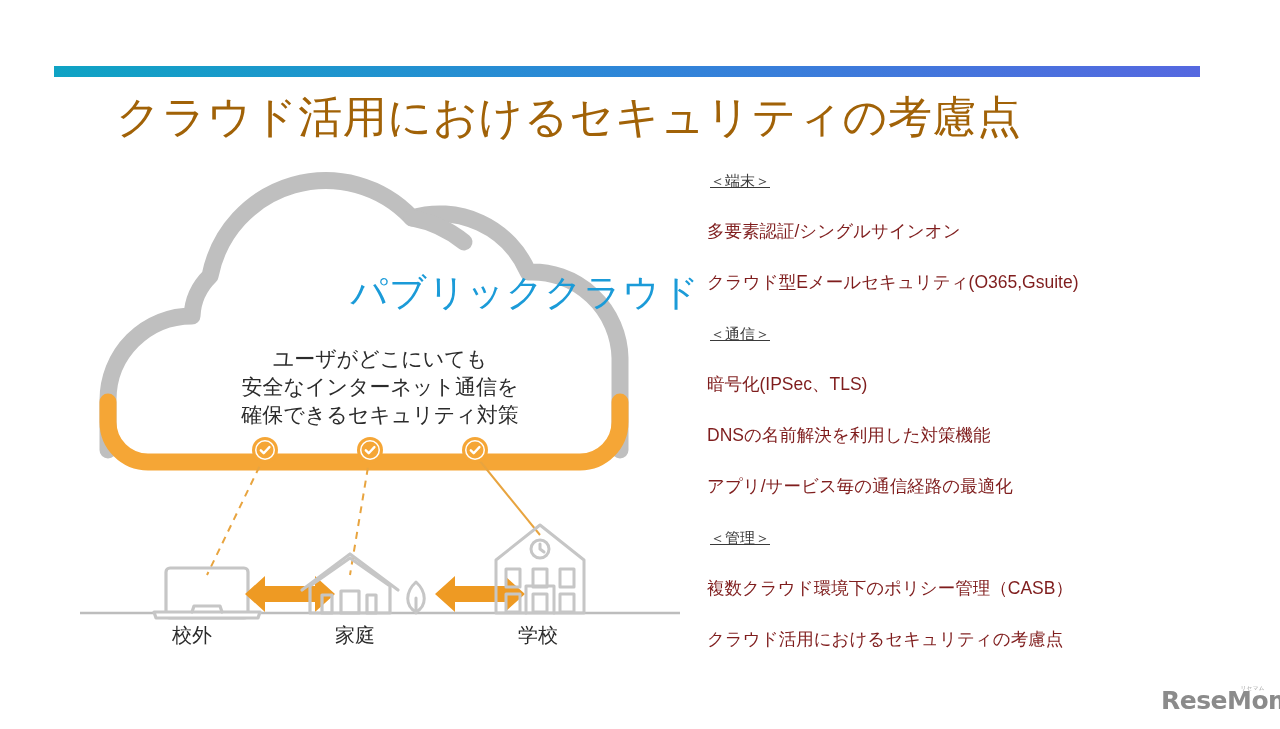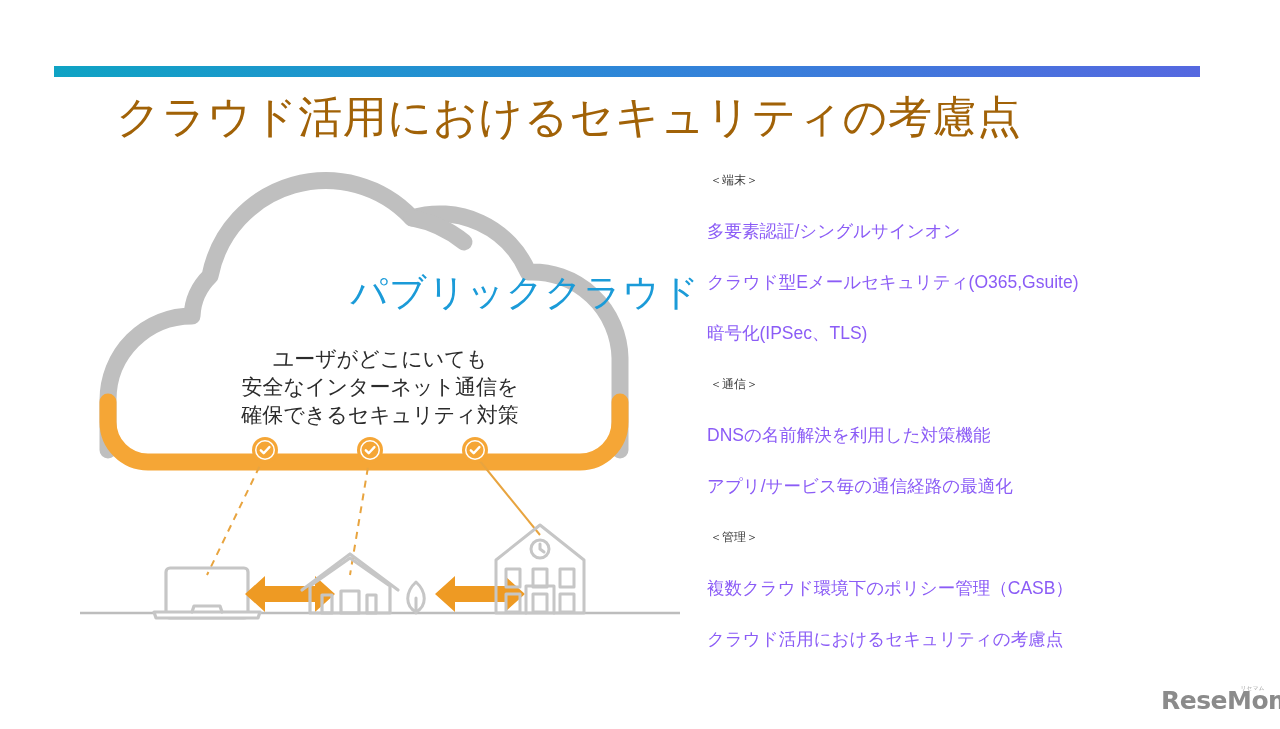--- a/index.html
+++ b/index.html
@@ -23,24 +23,24 @@
     color:#a16207;letter-spacing:0.5px;
     white-space:nowrap;
   }
 
   
   .bullets{
     position:absolute;left:707px;top:155px;width:470px;
   }
   .bullet-line{
     height:51px;line-height:51px;
-    color:#8b5cf6;font-size:17.5px;white-space:nowrap;
+    color:#7f1d1d;font-size:17.5px;white-space:nowrap;
   }
   .bullet-line.section{
-    font-size:12px;color:#3a3a3a;padding-left:3px;
+    font-size:15px;color:#3a3a3a;padding-left:3px;text-decoration:underline;
   }
 
   
   .diagram{position:absolute;left:60px;top:150px;width:640px;height:520px;}
   .diagram svg{display:block;}
 
   .cloud-title{
     position:absolute;left:0;top:118px;width:640px;text-align:right;
     font-size:37px;color:#1B9BD8;letter-spacing:1px;
     pointer-events:none;
@@ -190,28 +190,33 @@
     </svg>
 
     <div class="cloud-title">パブリッククラウド</div>
 
     <div class="cloud-sub">
       <div>ユーザがどこにいても</div>
       <div>安全なインターネット通信を</div>
       <div>確保できるセキュリティ対策</div>
     </div>
 
+    <div class="loc-labels">
+      <div class="loc-label l0">校外</div>
+      <div class="loc-label l1">家庭</div>
+      <div class="loc-label l2">学校</div>
+    </div>
   </div>
 
   <div class="bullets">
     <div class="bullet-line section">＜端末＞</div>
     <div class="bullet-line">多要素認証/シングルサインオン</div>
     <div class="bullet-line">クラウド型Eメールセキュリティ(O365,Gsuite)</div>
+    <div class="bullet-line section">＜通信＞</div>
     <div class="bullet-line">暗号化(IPSec、TLS)</div>
-    <div class="bullet-line section">＜通信＞</div>
     <div class="bullet-line">DNSの名前解決を利用した対策機能</div>
     <div class="bullet-line">アプリ/サービス毎の通信経路の最適化</div>
     <div class="bullet-line section">＜管理＞</div>
     <div class="bullet-line">複数クラウド環境下のポリシー管理（CASB）</div>
     <div class="bullet-line">クラウド活用におけるセキュリティの考慮点</div>
   </div>
 
   <div class="logo">
     <div class="wordmark">ReseMom.</div>
     <div class="kana">リセマム</div>

